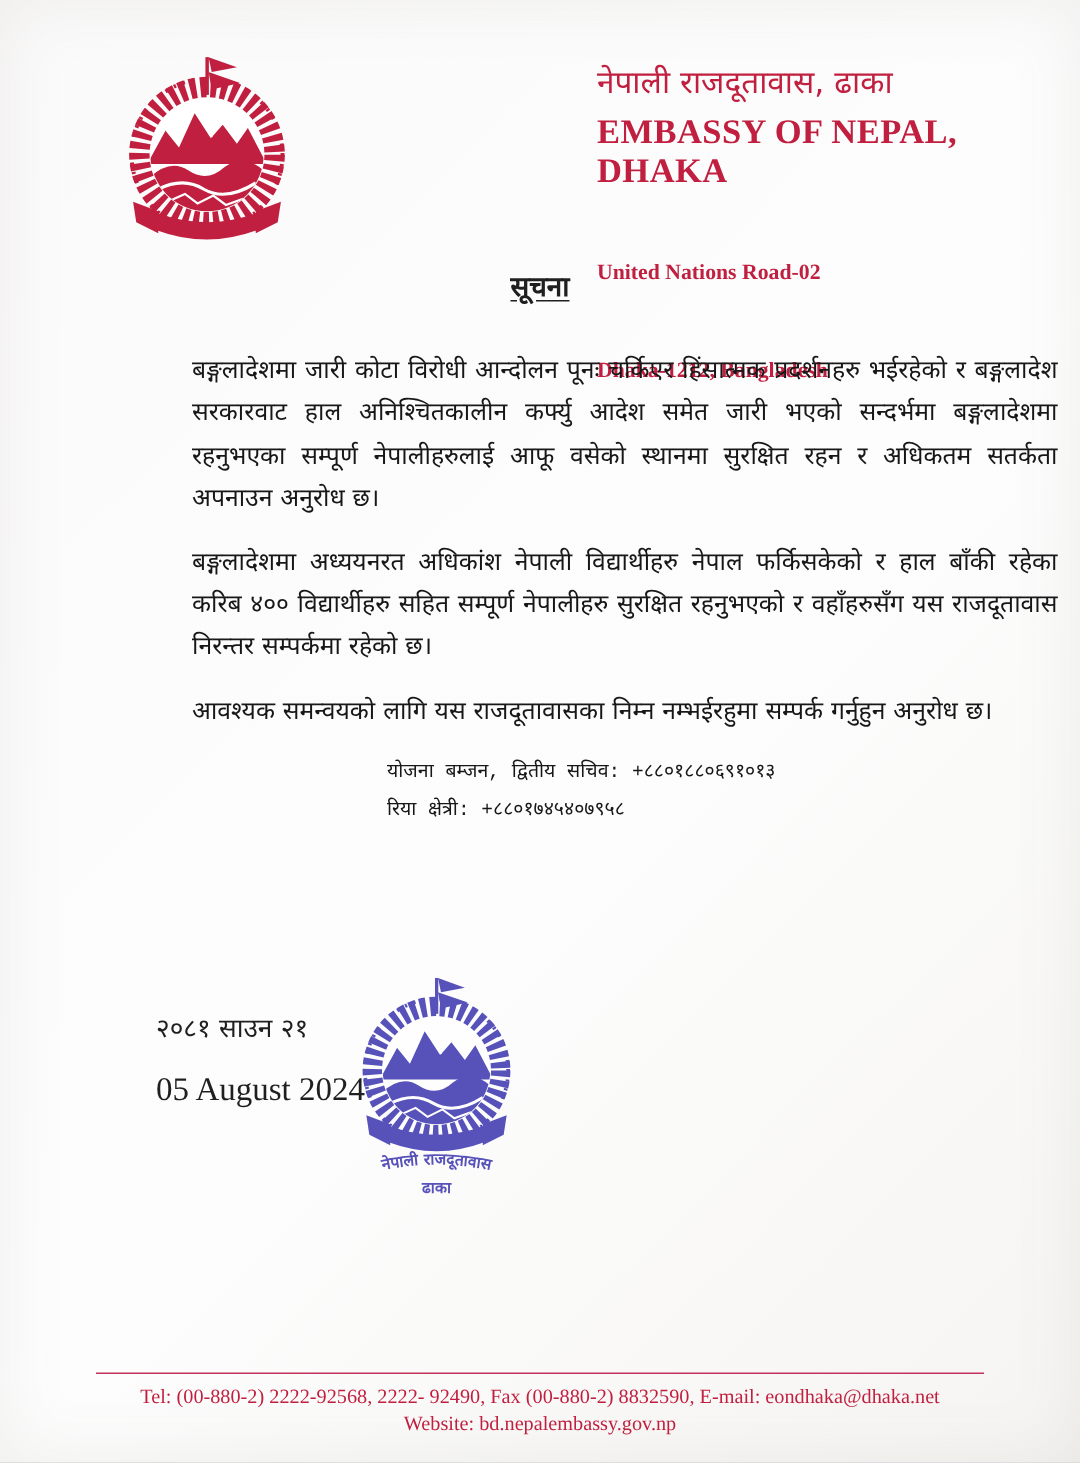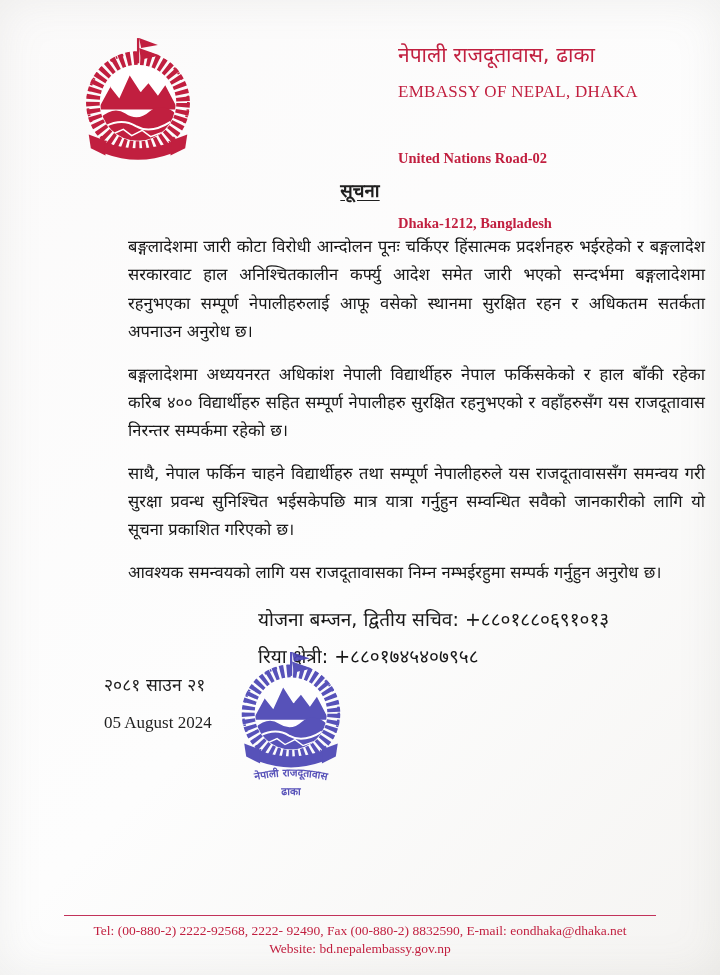--- a/index.html
+++ b/index.html
@@ -29,24 +29,24 @@
     left: 398px; top: 42px;
     width: 314px;
     color: #c11f3f;
   }
   .embassy-name-np {
     font-family: "DejaVu Sans", sans-serif;
     font-size: 21px;
     line-height: 1.25;
   }
   .embassy-name-en {
-    font-size: 17px;
-    font-weight: normal;
+    font-size: 23px;
+    font-weight: bold;
     letter-spacing: 0.3px;
-    margin-top: 15px;
+    margin-top: 7px;
     line-height: 1.1;
   }
   .address-line {
     font-size: 14.5px;
     font-weight: 600;
     line-height: 1.18;
     margin-top: 48px;
   }
   .address-block { margin-top: 5px; }
 
@@ -77,36 +77,37 @@
     margin-left: 43px;
   }
   .para { margin-bottom: 14px; }
 
   .contact-block {
     margin-left: 130px;
     margin-top: 6px;
     text-align: left;
   }
   .contact-line {
-    font-size: 19px;
+    font-size: 13px;
     line-height: 1.95;
     white-space: nowrap;
+    font-family: Liberation Mono, monospace;
   }
 
   
   .date-block {
     position: absolute;
     left: 104px; top: 672px;
   }
   .date-nepali {
     font-family: "DejaVu Sans", sans-serif;
     font-size: 17.5px;
   }
   .date-english {
-    font-size: 17px;
+    font-size: 22px;
     margin-top: 17px;
   }
   .stamp {
     position: absolute;
     left: 224px; top: 650px;
     width: 134px; height: 150px;
     color: #4a44b4;
     opacity: 0.92;
   }
   .stamp svg text {
@@ -191,21 +192,20 @@
     </div>
   </div>
 
   <div class="notice-title-wrap">
     <span class="notice-title">सूचना</span>
   </div>
 
   <div class="body-text">
     <p class="para">बङ्गलादेशमा जारी कोटा विरोधी आन्दोलन पूनः चर्किएर हिंसात्मक प्रदर्शनहरु भईरहेको र बङ्गलादेश सरकारवाट हाल अनिश्चितकालीन कर्फ्यु आदेश समेत जारी भएको सन्दर्भमा बङ्गलादेशमा रहनुभएका सम्पूर्ण नेपालीहरुलाई आफू वसेको स्थानमा सुरक्षित रहन र अधिकतम सतर्कता अपनाउन अनुरोध छ।</p>
     <p class="para">बङ्गलादेशमा अध्ययनरत अधिकांश नेपाली विद्यार्थीहरु नेपाल फर्किसकेको र हाल बाँकी रहेका करिब ४०० विद्यार्थीहरु सहित सम्पूर्ण नेपालीहरु सुरक्षित रहनुभएको र वहाँहरुसँग यस राजदूतावास निरन्तर सम्पर्कमा रहेको छ।</p>
-    <p class="para">साथै, नेपाल फर्किन चाहने विद्यार्थीहरु तथा सम्पूर्ण नेपालीहरुले यस राजदूतावाससँग समन्वय गरी सुरक्षा प्रवन्ध सुनिश्चित भईसकेपछि मात्र यात्रा गर्नुहुन सम्वन्धित सवैको जानकारीको लागि यो सूचना प्रकाशित गरिएको छ।</p>
     <p class="para">आवश्यक समन्वयको लागि यस राजदूतावासका निम्न नम्भईरहुमा सम्पर्क गर्नुहुन अनुरोध छ।</p>
 
     <div class="contact-block">
       <div class="contact-line">
         <span>योजना बम्जन, द्वितीय सचिव:</span>
         <span>+८८०१८८०६९१०१३</span>
       </div>
       <div class="contact-line">
         <span>रिया क्षेत्री:</span>
         <span>+८८०१७४५४०७९५८</span>

